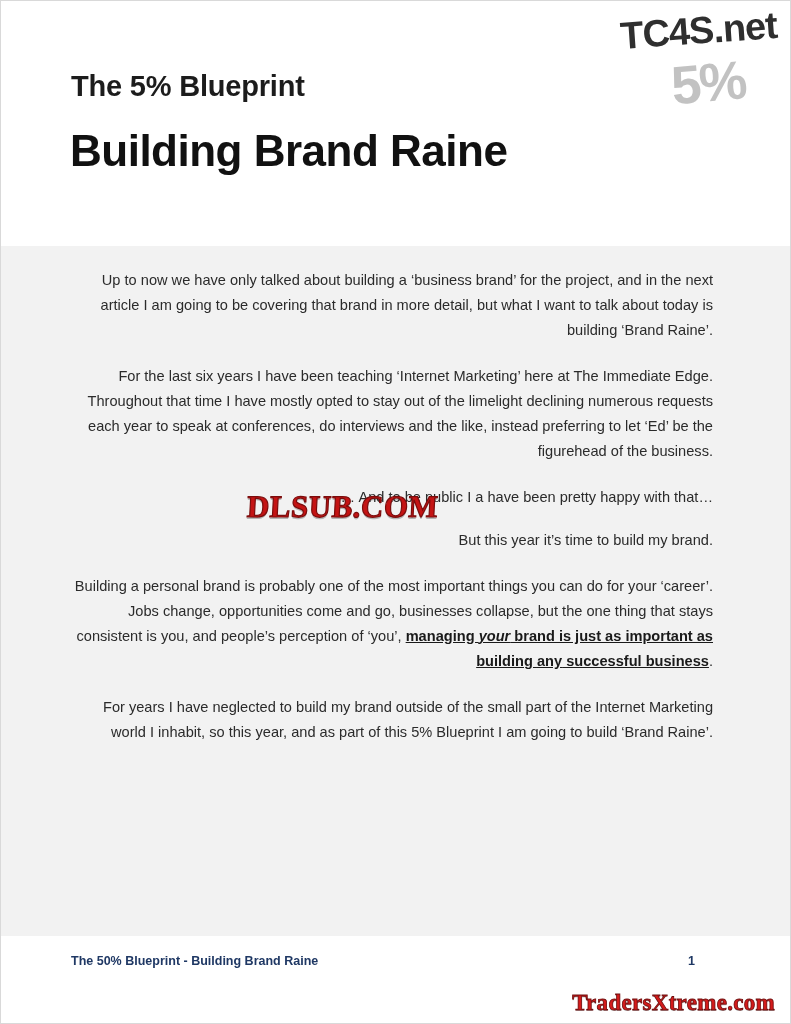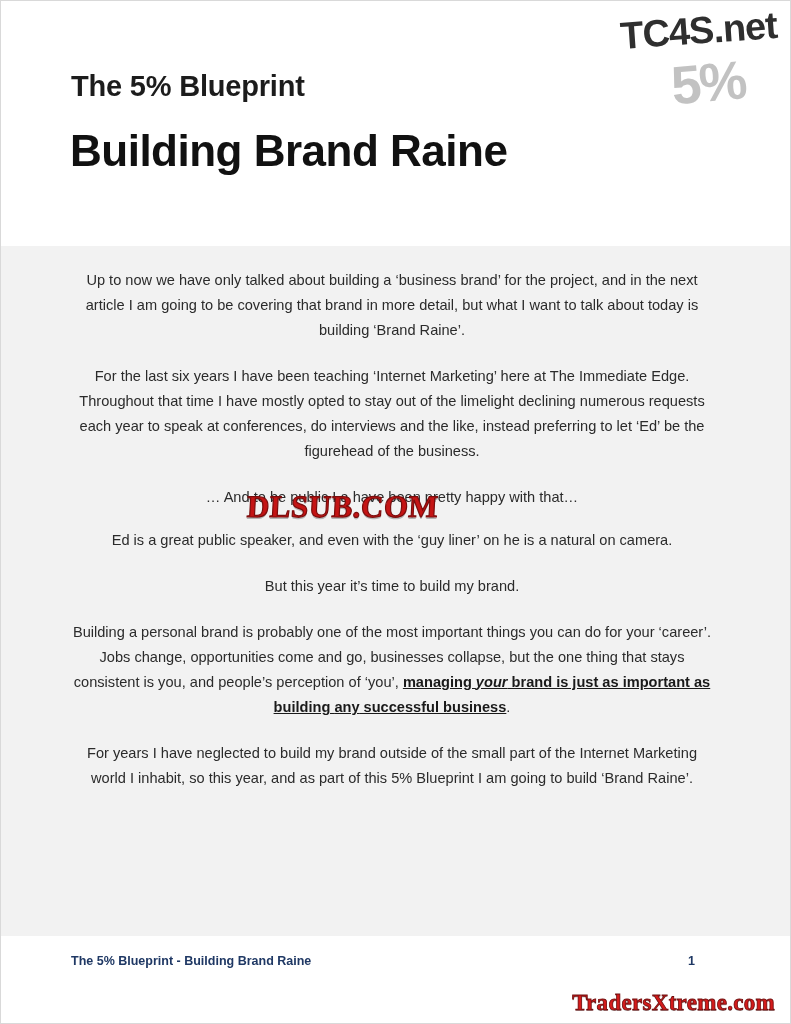--- a/index.html
+++ b/index.html
@@ -90,21 +90,21 @@
     left: 71px;
     top: 268px;
     width: 642px;
   }
   .content p {
     margin: 0 0 21px 0;
     font-size: 14.6px;
     line-height: 25px;
     color: #2b2b2b;
     font-family: "Liberation Sans", sans-serif;
-    text-align: center;
+    text-align: right;
   }
   .content p.tight {
     margin-bottom: 18px;
   }
   .content b { font-weight: bold; color: #1a1a1a; text-decoration: underline; }
   .content i { font-style: italic; }
   .content u { text-decoration: underline; }
   .underline-line { }
 
   
@@ -181,27 +181,26 @@
 
   <div class="eyebrow">The 5% Blueprint</div>
   <div class="doc-title">Building Brand Raine</div>
 
   <div class="body-band"></div>
 
   <div class="content">
     <p>Up to now we have only talked about building a ‘business brand’ for the project, and in the next article I am going to be covering that brand in more detail, but what I want to talk about today is building ‘Brand Raine’.</p>
     <p>For the last six years I have been teaching ‘Internet Marketing’ here at The Immediate Edge. Throughout that time I have mostly opted to stay out of the limelight declining numerous requests each year to speak at conferences, do interviews and the like, instead preferring to let ‘Ed’ be the figurehead of the business.</p>
     <p class="tight">… And to be public I a have been pretty happy with that…</p>
-    <p>Ed is a great public speaker, and even with the ‘guy liner’ on he is a natural on camera.</p>
     <p><span class="underline-line">But this year it’s time to build my brand</span><span>.</span></p>
     <p><span>Building a personal brand is probably one of the most important things you can do for your ‘career’. Jobs change, opportunities come and go, businesses collapse, but the one thing that stays consistent is you, and people’s perception of ‘you’, </span><b>managing </b><b><i>your</i></b><b> brand is just as important as building </b><b><u>any</u></b><b> successful business</b><span>.</span></p>
     <p>For years I have neglected to build my brand outside of the small part of the Internet Marketing world I inhabit, so this year, and as part of this 5% Blueprint I am going to build ‘Brand Raine’.</p>
   </div>
 
   <div class="wm-dlsub">DLSUB.COM</div>
 
   <div class="footer-band"></div>
-  <div class="footer-text">The 5% Blueprint - Building Brand Raine</div>
+  <div class="footer-text">The 50% Blueprint - Building Brand Raine</div>
   <div class="footer-page">1</div>
   <div class="wm-traders">TradersXtreme.com</div>
 
   <div class="page-border"></div>
 </div>
 
 </body></html>

